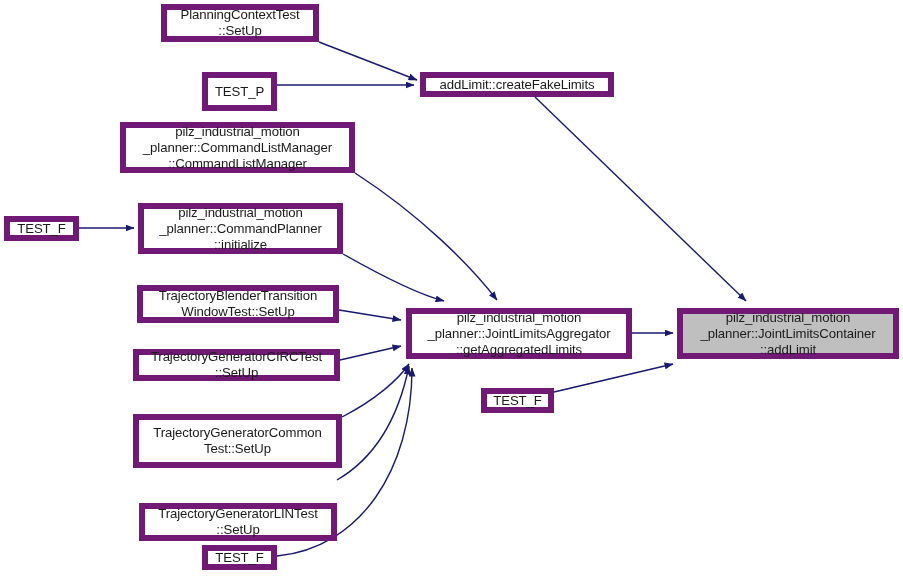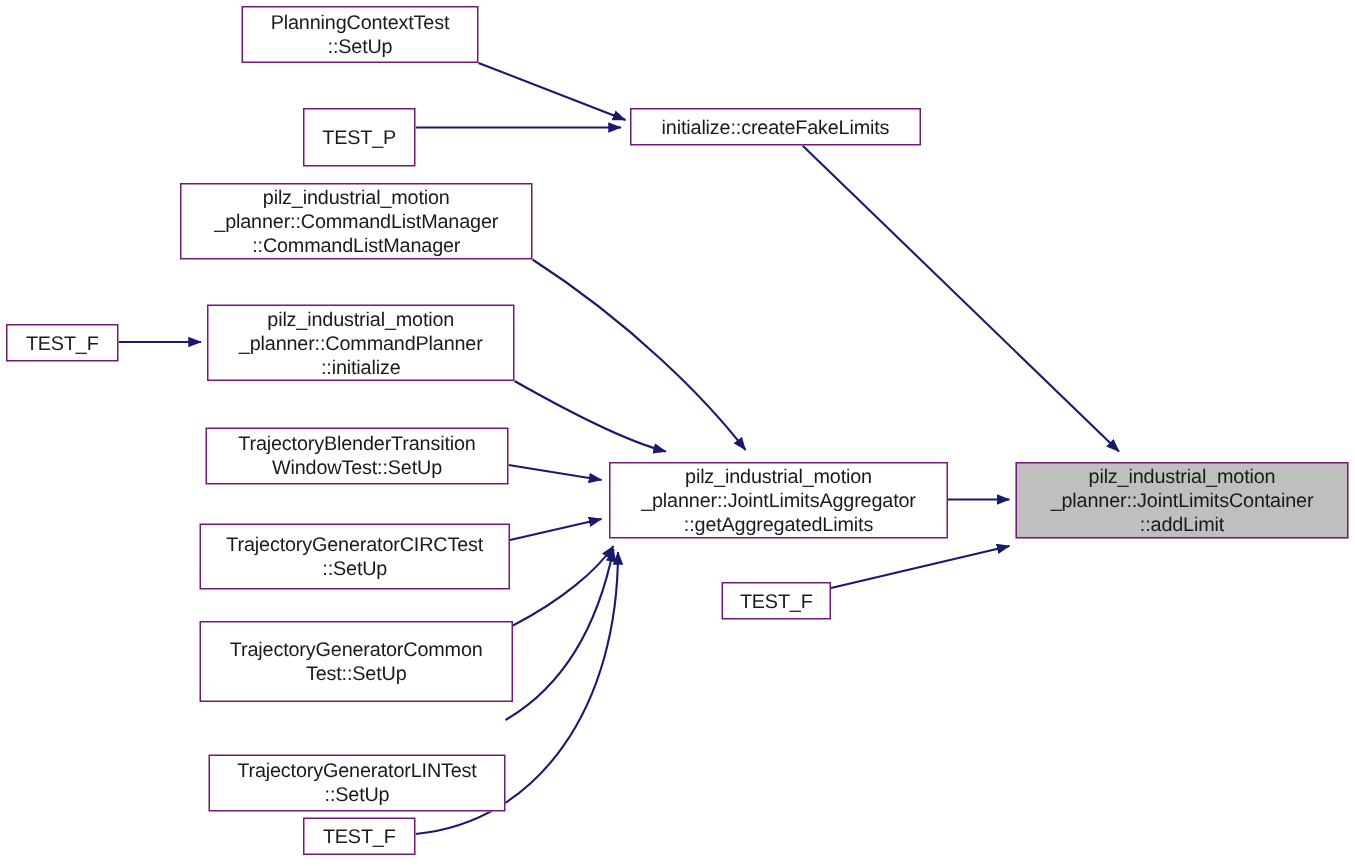--- a/index.html
+++ b/index.html
@@ -21,21 +21,21 @@
     position: absolute;
     left: 0;
     top: 0;
     width: 903px;
     height: 577px;
     pointer-events: none;
   }
   .node {
     position: absolute;
     box-sizing: border-box;
-    border: 1px solid #701a75;
+    border: 6px solid #701a75;
     background: #ffffff;
     color: #1a1a1a;
     display: flex;
     align-items: center;
     justify-content: center;
     text-align: center;
     font-size: 13.2px;
     line-height: 16px;
     letter-spacing: -0.1px;
     white-space: pre-line;
@@ -73,31 +73,31 @@
         <path d="M337,480 C380,455 400,410 409,366" fill="none" stroke="#191970" stroke-width="1.4" marker-end="url(#arrowhead)"></path>
         <path d="M277,556 C360,548 412,470 412,368" fill="none" stroke="#191970" stroke-width="1.4" marker-end="url(#arrowhead)"></path>
         <path d="M632,333 L673,333" fill="none" stroke="#191970" stroke-width="1.4" marker-end="url(#arrowhead)"></path>
         <path d="M554,392 L673,364" fill="none" stroke="#191970" stroke-width="1.4" marker-end="url(#arrowhead)"></path>
       </g>
   </svg>
   <div id="nodes">
       <div class="node" style="left: 161px; top: 4px; width: 158px; height: 38px;"><span class="node-label">PlanningContextTest
 ::SetUp</span></div>
       <div class="node" style="left: 202px; top: 72px; width: 75px; height: 39px;"><span class="node-label">TEST_P</span></div>
-      <div class="node" style="left: 420px; top: 72px; width: 194px; height: 25px;"><span class="node-label">initialize::createFakeLimits</span></div>
+      <div class="node" style="left: 420px; top: 72px; width: 194px; height: 25px;"><span class="node-label">addLimit::createFakeLimits</span></div>
       <div class="node" style="left: 120px; top: 122px; width: 235px; height: 51px;"><span class="node-label">pilz_industrial_motion
 _planner::CommandListManager
 ::CommandListManager</span></div>
       <div class="node" style="left: 4px; top: 216px; width: 75px; height: 25px;"><span class="node-label">TEST_F</span></div>
       <div class="node" style="left: 138px; top: 203px; width: 205px; height: 51px;"><span class="node-label">pilz_industrial_motion
 _planner::CommandPlanner
 ::initialize</span></div>
       <div class="node" style="left: 137px; top: 285px; width: 202px; height: 38px;"><span class="node-label">TrajectoryBlenderTransition
 WindowTest::SetUp</span></div>
-      <div class="node" style="left: 133px; top: 349px; width: 207px; height: 44px;"><span class="node-label">TrajectoryGeneratorCIRCTest
+      <div class="node" style="left: 133px; top: 349px; width: 207px; height: 32px;"><span class="node-label">TrajectoryGeneratorCIRCTest
 ::SetUp</span></div>
       <div class="node" style="left: 133px; top: 414px; width: 209px; height: 54px;"><span class="node-label">TrajectoryGeneratorCommon
 Test::SetUp</span></div>
       <div class="node" style="left: 139px; top: 503px; width: 198px; height: 38px;"><span class="node-label">TrajectoryGeneratorLINTest
 ::SetUp</span></div>
       <div class="node" style="left: 202px; top: 545px; width: 75px; height: 25px;"><span class="node-label">TEST_F</span></div>
       <div class="node" style="left: 406px; top: 308px; width: 226px; height: 51px;"><span class="node-label">pilz_industrial_motion
 _planner::JointLimitsAggregator
 ::getAggregatedLimits</span></div>
       <div class="node" style="left: 481px; top: 388px; width: 73px; height: 25px;"><span class="node-label">TEST_F</span></div>

